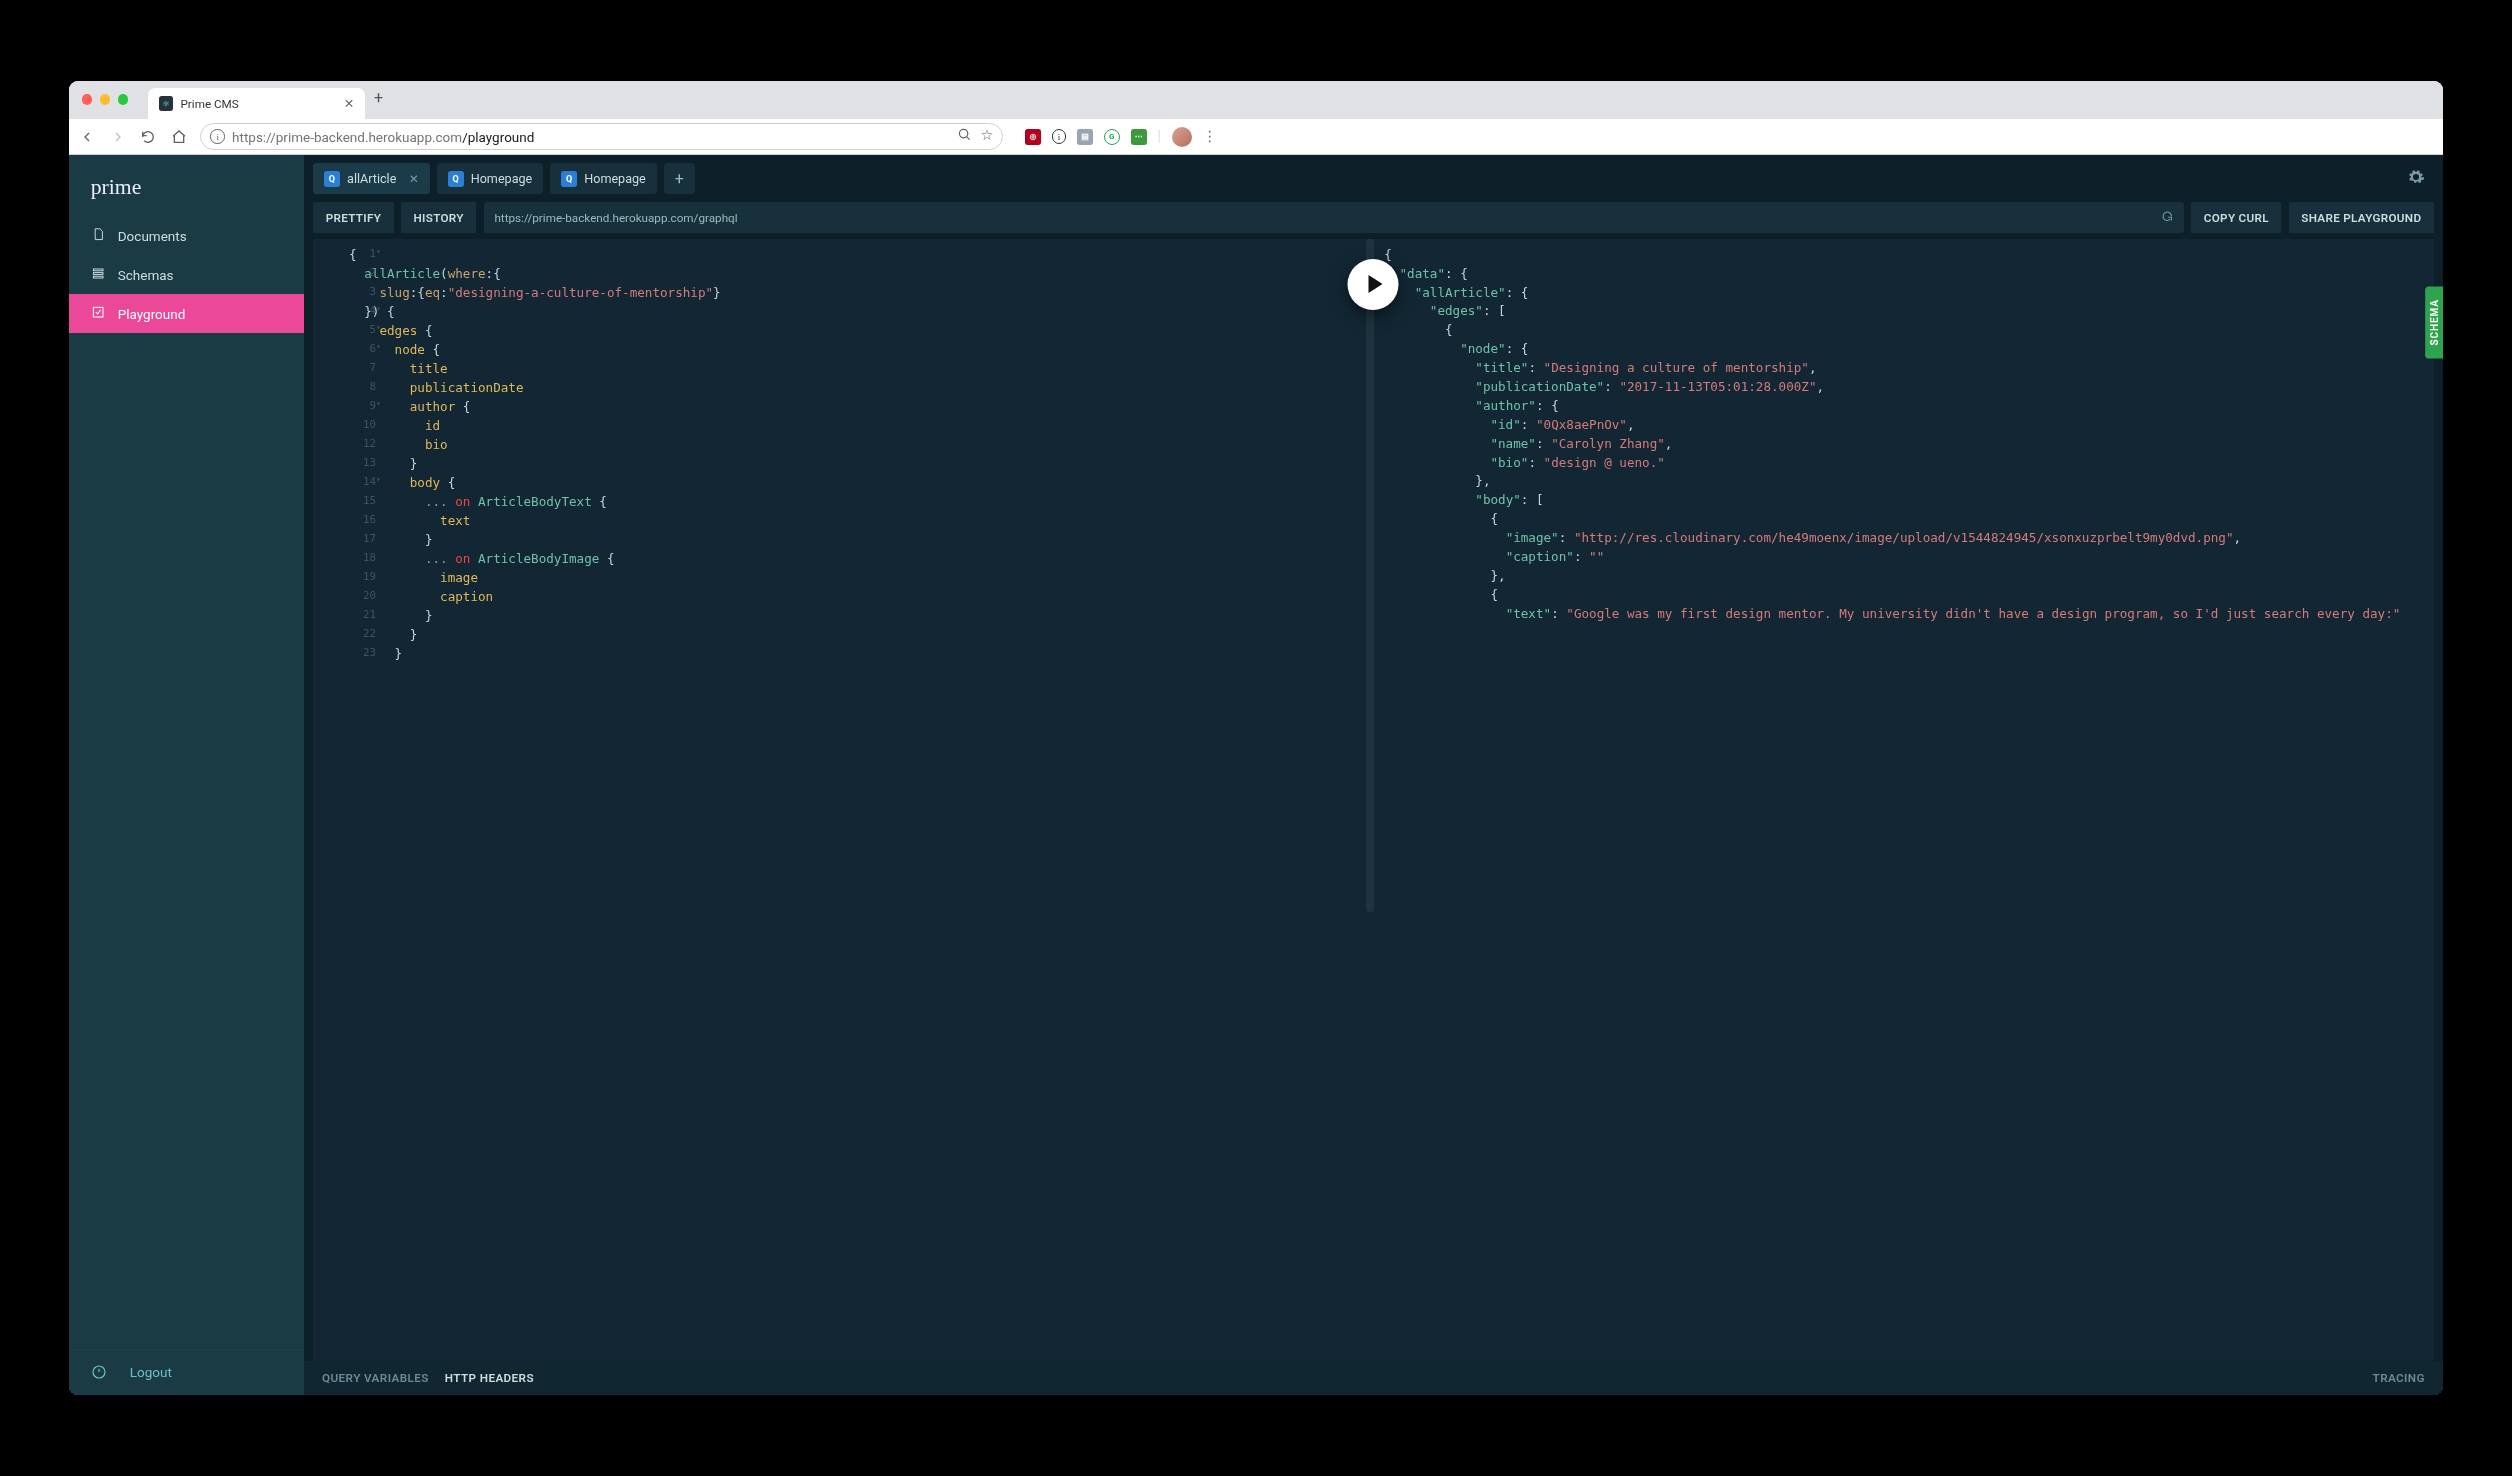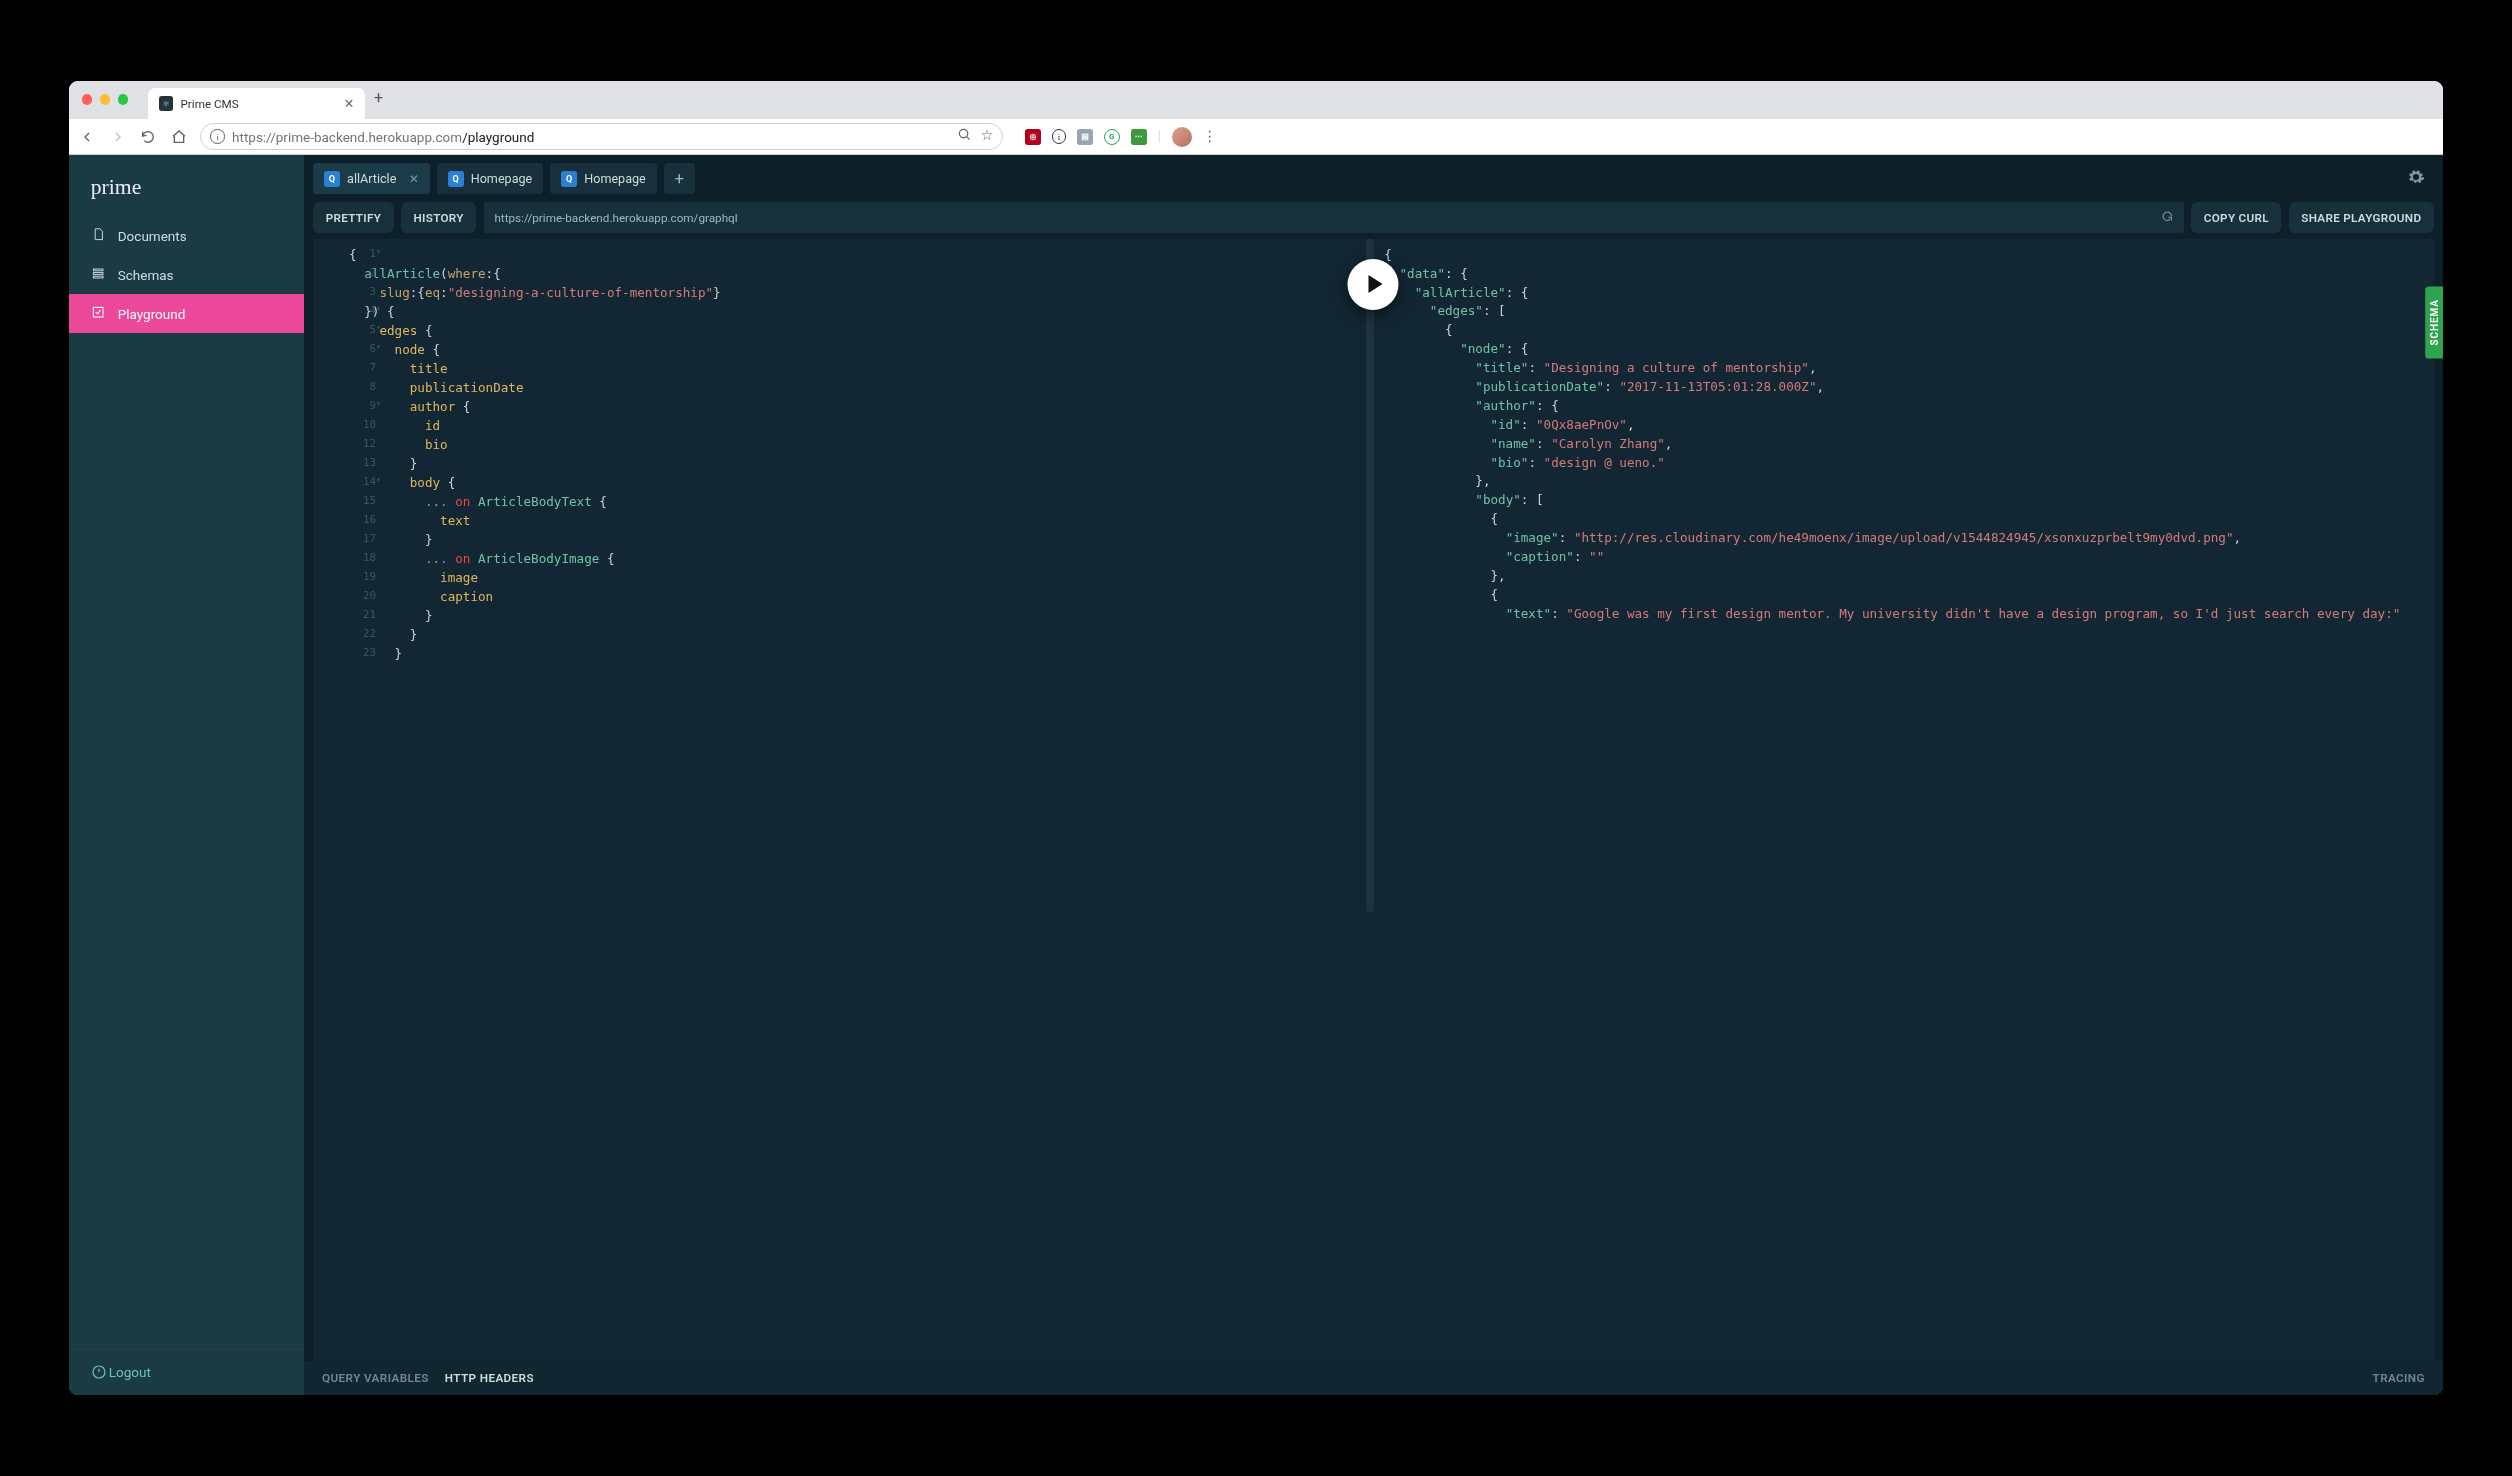--- a/index.html
+++ b/index.html
@@ -34,35 +34,35 @@
 .kebab { color: #5f6368; font-size: 14.4px; }
 
 
 .app { flex: 1; display: flex; background: #0e2a35; min-height: 0; }
 .sidebar { width: 235px; background: #1a3a44; display: flex; flex-direction: column; }
 .brand { padding: 20px 21.7px 16px; font-family: Georgia, serif; font-size: 21.7px; color: #eef; }
 .navitems { flex: 1; }
 .navitem { display: flex; align-items: center; gap: 12.6px; padding: 10.8px 21.7px; color: #d0dde0; font-size: 13.5px; cursor: pointer; }
 .navitem.active { background: #ec4899; color: #fff; }
 .navitem .nicon svg { width: 14.4px; height: 14.4px; }
-.logout { display: flex; align-items: center; gap: 2px; padding: 14.4px 21.7px; color: #6fbfc4; font-size: 13.5px; border-top: 0.9px solid rgba(255,255,255,0.03); }
+.logout { display: flex; align-items: center; gap: 23px; padding: 14.4px 21.7px; color: #6fbfc4; font-size: 13.5px; border-top: 0.9px solid rgba(255,255,255,0.03); }
 .logout svg { width: 16px; height: 16px; }
 
 .main { flex: 1; background: #0d1f29; display: flex; flex-direction: column; min-width: 0; position: relative; }
 .tabbar { height: 47px; display: flex; align-items: center; padding: 0 9px; gap: 7.2px; }
 .qtab { height: 31px; background: #17303c; border-radius: 3.6px; display: flex; align-items: center; padding: 0 10.8px; gap: 7.2px; color: #cdd; font-size: 12.6px; }
 .qtab.active { background: #1c3b49; }
 .qbadge { width: 16px; height: 16px; background: #2b7fd4; border-radius: 2.7px; display: inline-flex; align-items: center; justify-content: center; font-size: 9px; font-weight: bold; color: #fff; }
 .qtab .xclose { color: #7a9aa5; margin-left: 5.4px; font-size: 11.7px; }
 .addtab { width: 31px; height: 31px; background: #17303c; border-radius: 3.6px; display: inline-flex; align-items: center; justify-content: center; color: #9bb; font-size: 16px; }
 .tabgear { margin-left: auto; color: #7a9aa5; margin-right: 9px; }
 .tabgear svg { width: 18px; height: 18px; }
 
 .toolbar { height: 31px; display: flex; align-items: stretch; gap: 7.2px; padding: 0 9px; font-size: 11.7px; }
-.tbtn { background: #17303c; color: #cdd; padding: 0 12.6px; display: inline-flex; align-items: center; border-radius: 6px; font-weight: 600; letter-spacing: 0.3px; }
+.tbtn { background: #17303c; color: #cdd; padding: 0 12.6px; display: inline-flex; align-items: center; border-radius: 0; font-weight: 600; letter-spacing: 0.3px; }
 .endpoint { flex: 1; background: #17303c; border-radius: 2.7px; display: flex; align-items: center; padding: 0 10.8px; color: #9bb; font-size: 11.7px; }
 .endpoint-right { margin-left: auto; display: flex; gap: 12.6px; align-items: center; }
 .reloadicon svg { width: 12.6px; height: 12.6px; color: #7a9aa5; }
 
 .panes { flex: 1; display: flex; min-height: 0; margin: 5.4px 9px 0; gap: 0; position: relative; }
 .pane { flex: 1; background: #122733; min-width: 0; overflow: hidden; position: relative; font-family: "SFMono-Regular", Menlo, Consolas, monospace; font-size: 12.6px; line-height: 1.5; }
 .codewrap { padding: 7.2px 7.2px 7.2px 36px; position: relative; }
 .ln { position: absolute; left: 0; width: 27px; text-align: right; color: #3a5560; font-size: 10.8px; }
 .fold { position: absolute; left: 27px; color: #3a5560; font-size: 8px; }
 pre.code { white-space: pre; color: #c7d7dc; margin: 0; }

